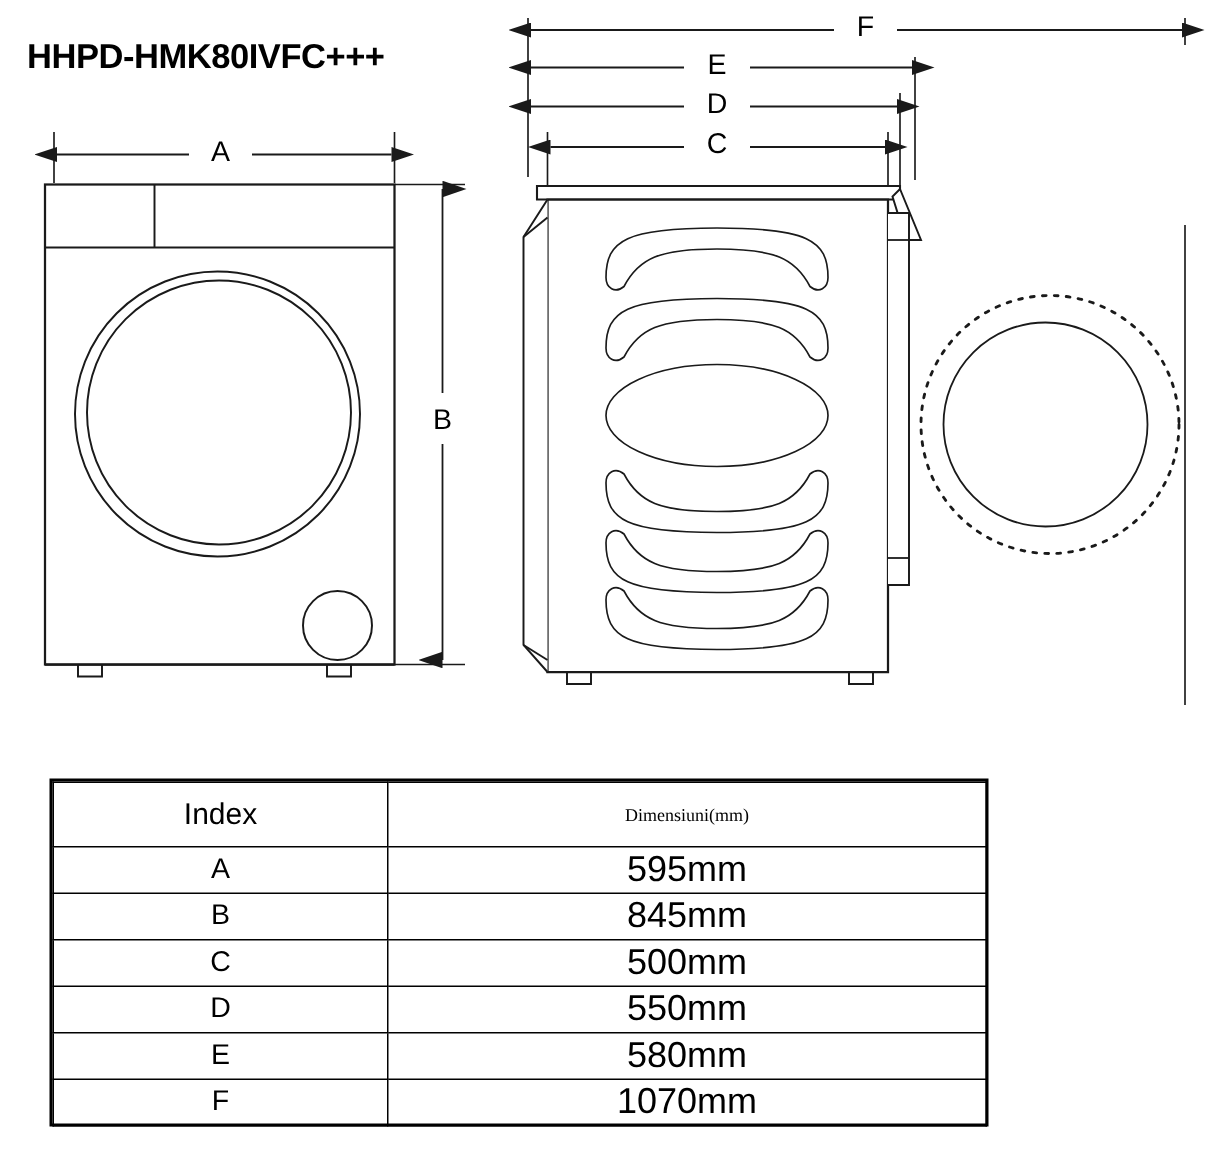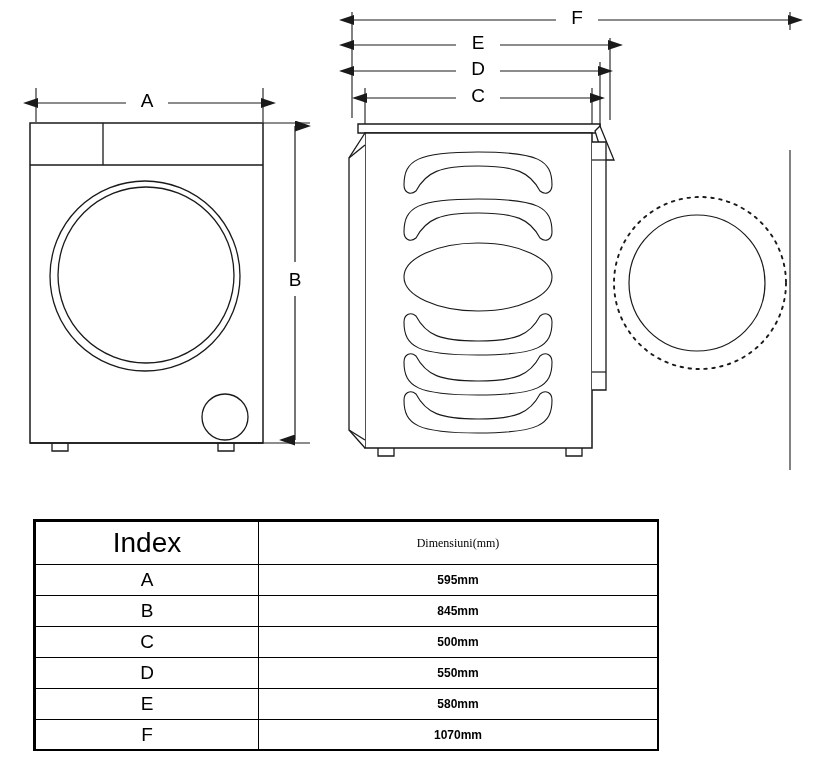--- a/index.html
+++ b/index.html
@@ -66,55 +66,56 @@
     border: 1.6px solid #000;
     text-align: center;
     padding: 0;
     font-weight: normal;
   }
   #dimension-table .col-index { width: 223px; }
   #dimension-table .col-dim { width: 399px; }
 
   #dimension-table thead th {
     height: 42px;
-    font-size: 28px;
+    font-size: 20px;
   }
   #dimension-table thead th.hdr-index {
     font-family: "Liberation Sans", sans-serif;
   }
   #dimension-table thead th.hdr-dim {
     font-family: "Liberation Serif", serif;
     font-size: 12px;
   }
   #dimension-table tbody td {
     height: 30px;
     font-size: 19px;
     font-family: "Liberation Sans", sans-serif;
   }
   #dimension-table tbody td.cell-value {
-    font-weight: bold;
-    font-size: 12px;
+    font-weight: normal;
+    font-size: 24px;
   }
   
   #table-outer {
     position: absolute;
     left: 33px;
     top: 519px;
     width: 626px;
     height: 232px;
     border: 2.6px solid #000;
     box-sizing: border-box;
     pointer-events: none;
   }
 </style>
 </head>
 <body>
 
 <div id="page-root">
 
+  <div id="model-title">HHPD-HMK80IVFC+++</div>
 
   <svg id="drawing" viewBox="0 0 816 520">
     <defs>
       <marker id="arrL" markerWidth="16" markerHeight="10" refX="15" refY="5" orient="auto" markerUnits="userSpaceOnUse">
         <path d="M15,0 L15,10 L0,5 Z" fill="#1a1a1a"></path>
       </marker>
       <marker id="arrR" markerWidth="16" markerHeight="10" refX="1" refY="5" orient="auto" markerUnits="userSpaceOnUse">
         <path d="M1,0 L1,10 L16,5 Z" fill="#1a1a1a"></path>
       </marker>
       <marker id="arrU" markerWidth="11" markerHeight="17" refX="5.5" refY="16" orient="auto" markerUnits="userSpaceOnUse">

